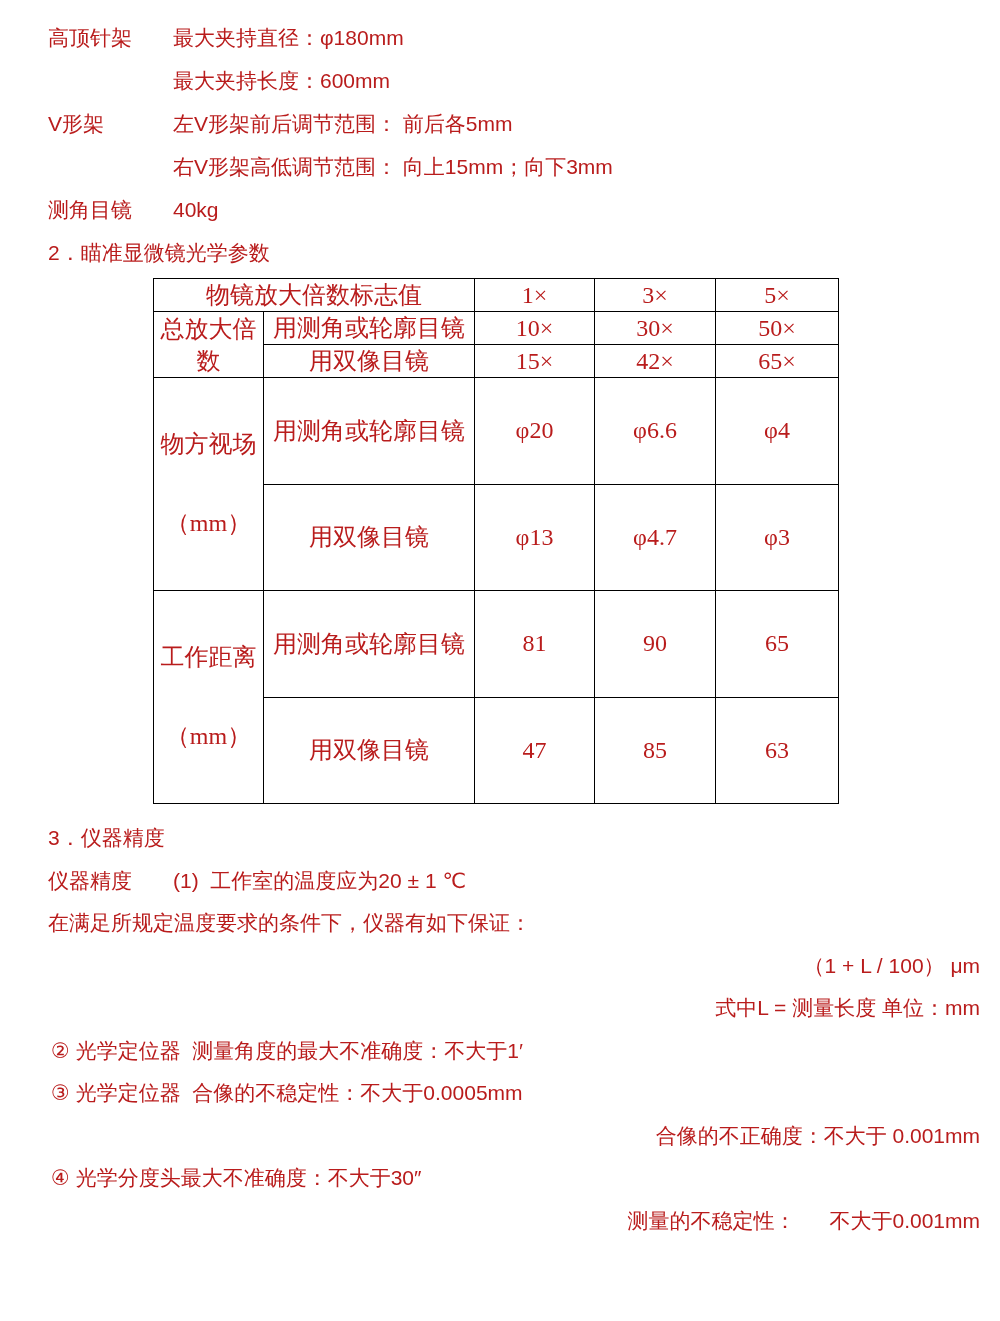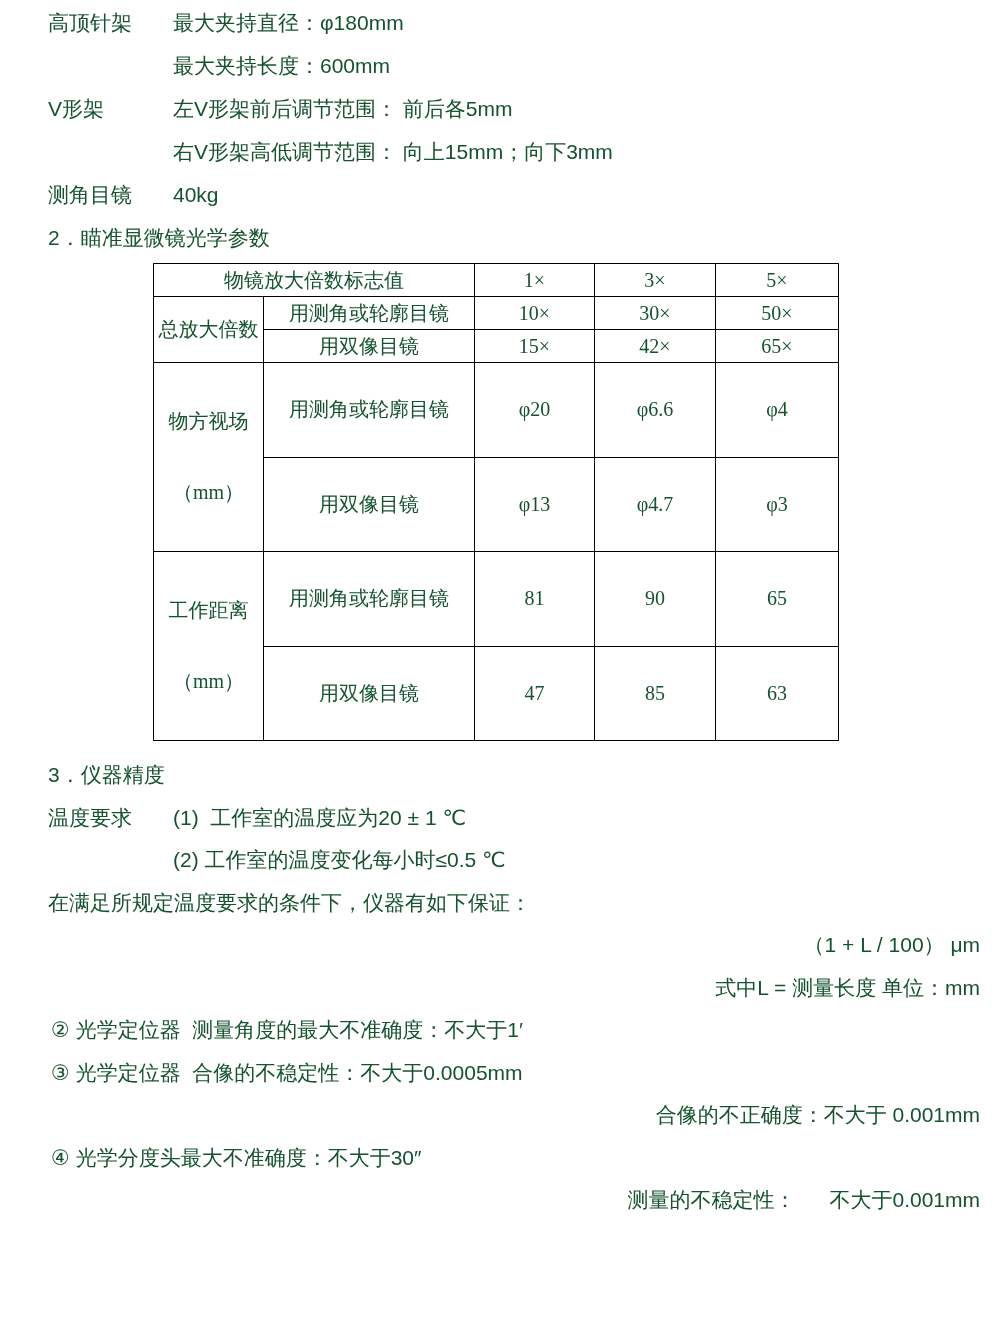--- a/index.html
+++ b/index.html
@@ -1,44 +1,44 @@
 <!DOCTYPE html>
 <html><head>
 <meta charset="utf-8">
 <style>
   html,body{margin:0;padding:0;background:#ffffff;}
   .page{
     position:relative;
     width:1000px;
     height:1321px;
     background:#ffffff;
-    color:#14532d;
+    color:#b91c1c;
     font-family:"Liberation Sans","DejaVu Sans",sans-serif;
     font-size:21px;
     box-sizing:border-box;
-    padding:1px 20px 0 48px;
+    padding:16px 20px 0 48px;
     overflow:hidden;
   }
   .line{
     height:43px;
     display:flex;
     align-items:center;
     white-space:pre-wrap;
   }
   .sec3 .line{height:42.5px;}
   .lab{width:125px;flex:none;}
   .ind{padding-left:125px;justify-content:flex-end;}
   .pad3{padding-left:3px;}
   .m-label{width:202px;flex:none;}
   
   .spec-table{
     border-collapse:collapse;
     margin:4px 0 0 105px;
     font-family:"Liberation Serif","DejaVu Serif",serif;
-    font-size:20px;
+    font-size:24px;
     text-align:center;
     table-layout:fixed;
   }
   .spec-table td{
     border:1.5px solid #000000;
     padding:0;
     height:32px;
     white-space:pre-wrap;
     vertical-align:middle;
   }
@@ -136,26 +136,22 @@
       <td>63</td>
     </tr>
   </tbody>
     </table>
 
   <div class="sec3 sec3-block">
     <div class="line">
       <span>3．仪器精度</span>
     </div>
     <div class="line">
-      <span class="lab">温度要求</span>
+      <span class="lab">仪器精度</span>
       <span>(1)  工作室的温度应为20 ± 1 ℃</span>
-    </div>
-    <div class="line">
-      <span class="lab"></span>
-      <span>(2) 工作室的温度变化每小时≤0.5 ℃</span>
     </div>
     <div class="line">
       <span>在满足所规定温度要求的条件下，仪器有如下保证：</span>
     </div>
     <div class="line ind">
       <span>（1 + L / 100） μm</span>
     </div>
     <div class="line ind">
       <span>式中L = 测量长度 单位：mm</span>
     </div>

